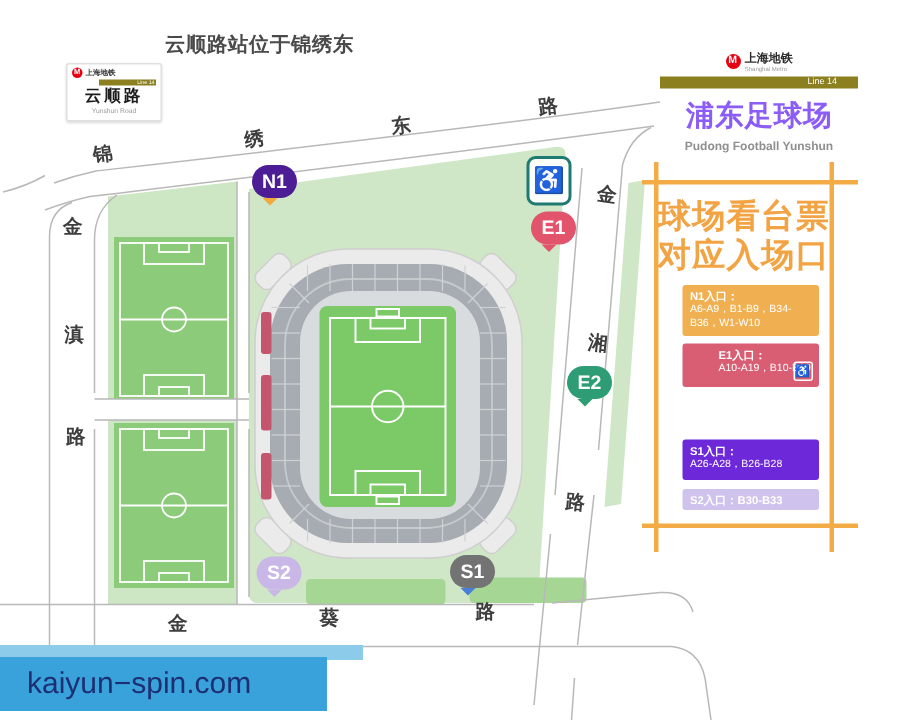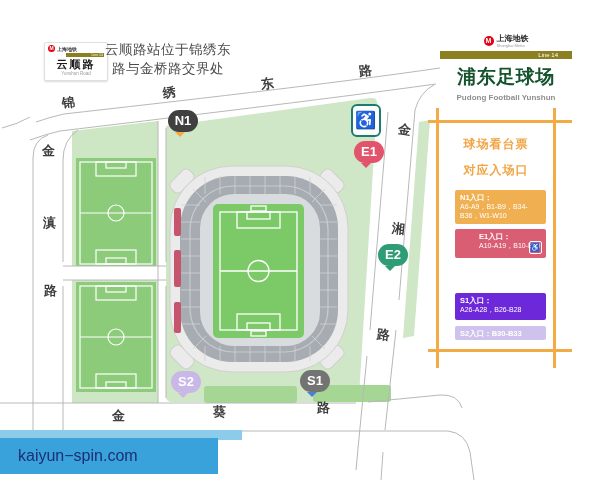--- a/index.html
+++ b/index.html
@@ -14,73 +14,73 @@
   .sign-logo-row{display:flex;align-items:center;gap:2px;}
   .metro-dot{width:7px;height:7px;border-radius:50%;background:#e60012;color:#fff;font-size:5px;
     line-height:7px;text-align:center;font-weight:bold;flex:0 0 auto;}
   .sign-logo-txt{font-size:5px;font-weight:bold;color:#333;white-space:nowrap;}
   .sign-line-bar{margin:1px 0 1px auto;width:38px;height:4px;background:#8b7f1f;color:#fff;
     font-size:3.5px;line-height:4px;text-align:right;padding-right:1px;box-sizing:border-box;overflow:hidden;}
   .sign-name{font-size:11px;font-weight:bold;color:#1c1c1c;text-align:center;letter-spacing:2px;line-height:13px;}
   .sign-en{font-size:4.5px;color:#9a9a9a;text-align:center;line-height:6px;}
 
   
-  .note{position:absolute;left:100px;top:40px;width:136px;text-align:center;
-    font-size:13.5px;font-weight:normal;color:#4a4a4a;line-height:19px;letter-spacing:.5px;}
+  .note{position:absolute;left:100px;top:20px;width:136px;text-align:right;
+    font-size:13.5px;font-weight:bold;color:#4a4a4a;line-height:19px;letter-spacing:.5px;}
 
   
   .header{position:absolute;left:440px;top:34px;width:132px;}
   .hdr-logo-row{display:flex;align-items:center;gap:3px;justify-content:center;}
   .hdr-dot{width:10px;height:10px;border-radius:50%;background:#e60012;color:#fff;font-size:7px;
     line-height:10px;text-align:center;font-weight:bold;}
   .hdr-logo-col .cn{font-size:8px;font-weight:bold;color:#2b2b2b;line-height:9px;}
   .hdr-logo-col .en{font-size:4px;color:#9a9a9a;line-height:5px;}
   .hdr-line-bar{margin-top:3px;height:8px;background:#8b7f1f;color:#fff;font-size:6px;
     line-height:8px;text-align:right;padding-right:14px;box-sizing:border-box;}
-  .hdr-title{margin-top:5px;font-size:19px;font-weight:bold;color:#14532d;text-align:center;letter-spacing:.5px;}
+  .hdr-title{margin-top:5px;font-size:19px;font-weight:bold;color:#8b5cf6;text-align:center;letter-spacing:.5px;}
   .hdr-en{margin-top:3px;font-size:8px;font-weight:bold;color:#8f8f8f;text-align:center;}
 
   
   .road-char{position:absolute;font-size:13px;font-weight:bold;color:#3e3e3e;line-height:14px;}
 
   
   .gate{position:absolute;height:22px;min-width:30px;border-radius:11px;color:#fff;
     font-size:13px;font-weight:bold;text-align:center;line-height:22px;padding:0 6px;box-sizing:border-box;}
   .gate::after{content:"";position:absolute;left:7px;bottom:-5px;border:5px solid transparent;border-bottom:0;}
-  .gate-n1{background:#404040;}  .gate-n1::after{border-top-color:#f3a93c;}
+  .gate-n1{background:#4c1d95;}  .gate-n1::after{border-top-color:#f3a93c;}
   .gate-e1{background:#e2536c;}  .gate-e1::after{border-top-color:#e2536c;}
   .gate-e2{background:#2e9c74;}  .gate-e2::after{border-top-color:#2e9c74;}
   .gate-s1{background:#737373;}  .gate-s1::after{border-top-color:#4a7fd9;}
   .gate-s2{background:#c9b7e8;}  .gate-s2::after{border-top-color:#c9b7e8;}
 
   
   .access-icon{position:absolute;left:351px;top:104px;width:30px;height:33px;background:rgba(255,255,255,.9);
     border:2.5px solid #1f7a72;border-radius:6px;box-sizing:border-box;
     display:flex;align-items:center;justify-content:center;font-size:17px;color:#1f7a72;}
 
   
   .frame{position:absolute;background:#f3ab45;}
   .legend-title{position:absolute;left:436px;top:131px;width:120px;text-align:center;
-    color:#f2a444;font-size:12px;font-weight:bold;line-height:26px;letter-spacing:1px;}
+    color:#f2a444;font-size:22px;font-weight:bold;line-height:26px;letter-spacing:1px;}
   .lg-block{position:absolute;left:455px;width:91px;border-radius:2px;color:#fff;
     padding:3px 5px;box-sizing:border-box;font-size:7px;line-height:9px;}
   .lg-block .ent{font-weight:bold;font-size:7.5px;}
   .lg-n1{top:190px;height:34px;background:#f0b052;}
   .lg-e1{top:229px;height:29px;background:#d95d73;padding-left:24px;}
   .lg-e2{top:262px;height:26px;background:#3f9e74;}
   .lg-s1{top:293px;height:27px;background:#6d28d9;}
   .lg-s2{top:326px;height:14px;background:#cfc2ec;padding-top:3px;}
   .mini-access{position:absolute;right:4px;bottom:4px;width:11px;height:11px;border:1px solid #fff;
     border-radius:2px;font-size:8px;line-height:11px;text-align:center;color:#fff;}
 
   
   .wm-band{position:absolute;left:0;top:430px;width:242px;height:10px;background:#8ccbea;}
   .wm-box{position:absolute;left:0;top:438px;width:218px;height:36px;background:#39a2db;
     display:flex;align-items:center;padding-left:18px;box-sizing:border-box;}
-  .wm-text{font-size:16px;color:#1d2f73;}
+  .wm-text{font-size:20px;color:#1d2f73;}
 </style>
 </head>
 <body>
 <div id="stage">
 
 <svg id="map-svg" width="600" height="480" viewBox="0 0 600 480">
   <g>
 
     <path d="M166,126 L370,98 Q378,97 377,105 L359,396 Q359,402 352,402 L172,402 Q166,402 166,396 Z" fill="#cfe7c6"></path>
 
@@ -223,21 +223,20 @@
     <span class="metro-dot">M</span>
     <span class="sign-logo-txt">上海地铁</span>
   </div>
   <div class="sign-line-bar">Line 14</div>
   <div class="sign-name">云顺路</div>
   <div class="sign-en">Yunshun Road</div>
 </div>
 
 <div class="note">
   <div>云顺路站位于锦绣东</div>
-  <div>路与金桥路交界处</div>
 </div>
 
 <div class="header">
   <div class="hdr-logo-row">
     <span class="hdr-dot">M</span>
     <span class="hdr-logo-col">
       <div class="cn">上海地铁</div>
       <div class="en">Shanghai Metro</div>
     </span>
   </div>

